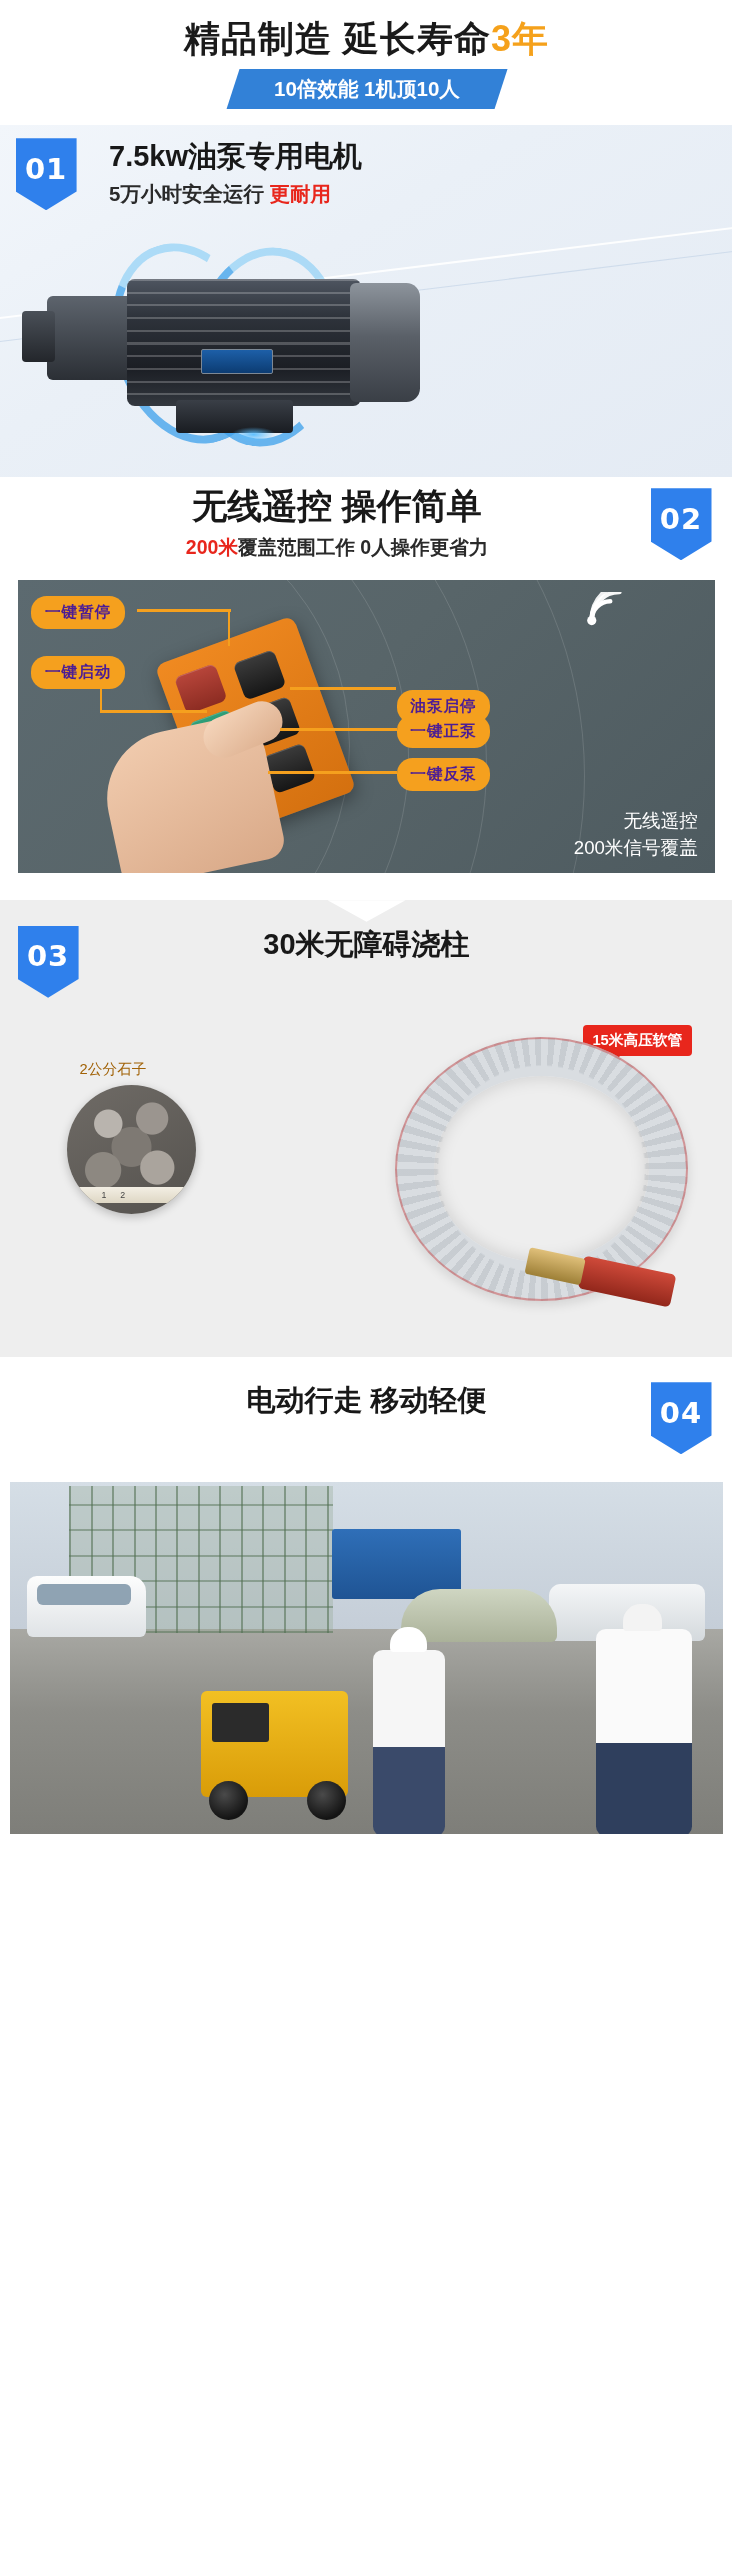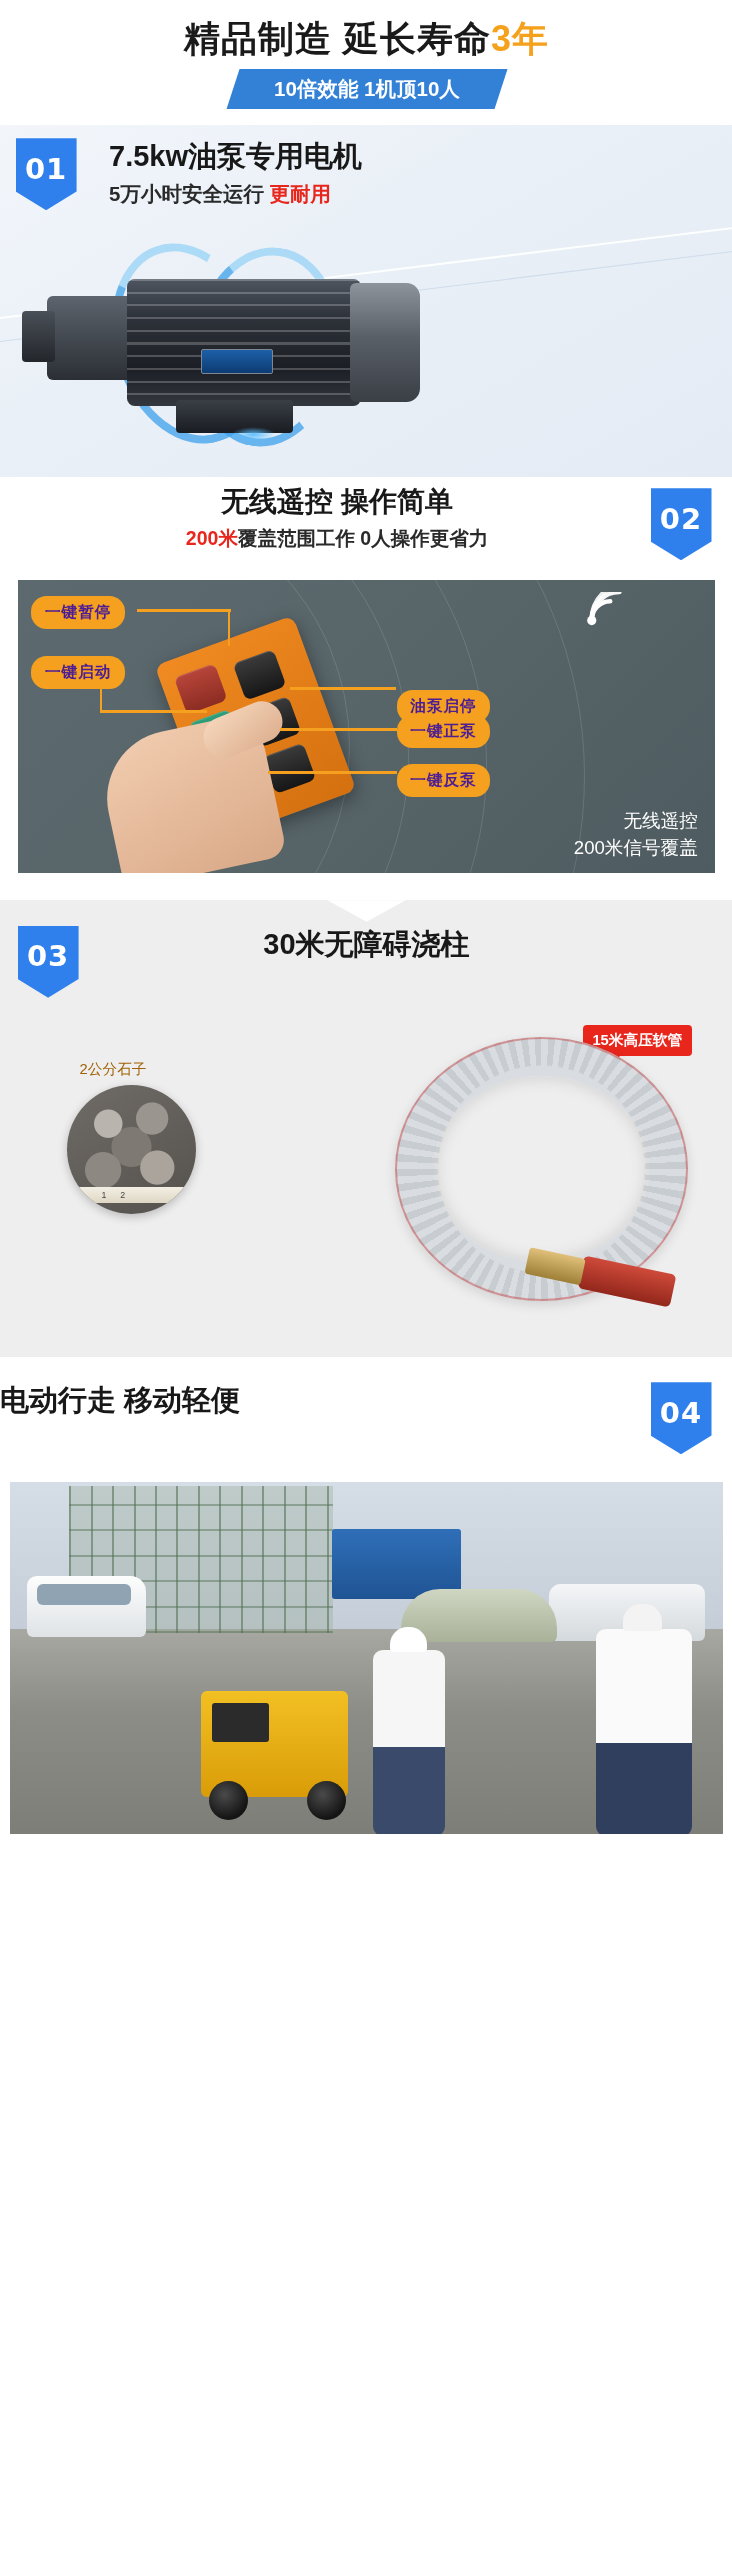--- a/index.html
+++ b/index.html
@@ -124,21 +124,21 @@
   .glow {
     position:absolute; left: 231px; top: 195px; width: 45px; height: 15.6px;
     background: radial-gradient(ellipse at center, rgba(90,190,255,.95), rgba(90,190,255,0) 70%);
   }
 
   
   .sec02 { background:#fff; padding-top: 7.8px; }
   .sec02 .head2 { position: relative; height: 90px; }
   .sec02 .badge { position:absolute; right: 21.5px; top: 3.9px; }
   .sec02 .t2 { text-align:center; padding-right: 59px; }
-  .sec02 .t2 .sec-title { font-size: 28px; }
+  .sec02 .t2 .sec-title { font-size: 35px; }
   .sec02 .t2 .sec-sub { font-size: 19.5px; }
   .remote-photo {
     position: relative;
     margin: 5.9px 17.6px 0 17.6px;
     height: 293px;
     background: linear-gradient(135deg,#5c6a70 0%, #586569 45%, #4e5b60 100%);
     overflow: hidden;
   }
   .arcs { position:absolute; inset:0; }
   .arc {
@@ -253,21 +253,21 @@
     position:absolute; left: 0; right: 0; bottom: 11.7px; height: 15.6px;
     background: linear-gradient(180deg,#f3efe4,#ded7c4);
     font-size: 8.8px; color:#444; display:flex; gap: 13.7px; padding-left: 35px;
     align-items:center;
   }
 
   
   .sec04 { background:#fff; padding-top: 25.4px; }
   .sec04 .head4 { position:relative; height: 90px; }
   .sec04 .badge { position:absolute; right: 21.5px; top: 0px; }
-  .sec04 .t4 { }
+  .sec04 .t4 { text-align:center; }
   .site-photo {
     position: relative; height: 352px; margin: 9.8px 9.8px 0 9.8px; overflow:hidden;
     background: linear-gradient(180deg,#cfd9e2 0%, #c3ccd6 42%, #9c9c98 43%, #8e8e8a 100%);
   }
   .sky { position:absolute; left:0; right:0; top:0; height: 147px;
     background: linear-gradient(180deg,#d5dee6,#c5ced8); }
   .ground { position:absolute; left:0; right:0; top: 147px; bottom:0;
     background: linear-gradient(180deg,#a8a8a3,#8d8d88 40%, #7e7e79 100%); }
   .scaffold { position:absolute; left: 59px; top: 3.9px; width: 264px; height: 147px;
     background:
@@ -396,21 +396,21 @@
       <div class="lead" style="left:82px; top:130px; width:107px; height:2.9px;"></div>
       <div class="pill" style="left:13.7px; top:76px;">一键启动</div>
 
       <div class="lead" style="left:272px; top:107px; width:106px; height:2.9px;"></div>
       <div class="pill" style="left:379px; top:110px;">油泵启停</div>
 
       <div class="lead" style="left:262px; top:148px; width:117px; height:2.9px;"></div>
       <div class="pill" style="left:379px; top:135px;">一键正泵</div>
 
       <div class="lead" style="left:250px; top:191px; width:129px; height:2.9px;"></div>
-      <div class="pill" style="left:379px; top:184px;">一键反泵</div>
+      <div class="pill" style="left:379px; top:178px;">一键反泵</div>
 
       <div class="rc-caption">
         <div>无线遥控</div>
         <div>200米信号覆盖</div>
       </div>
     </div>
   </div>
 
   <div class="section sec03">
     <div class="notch"></div>

